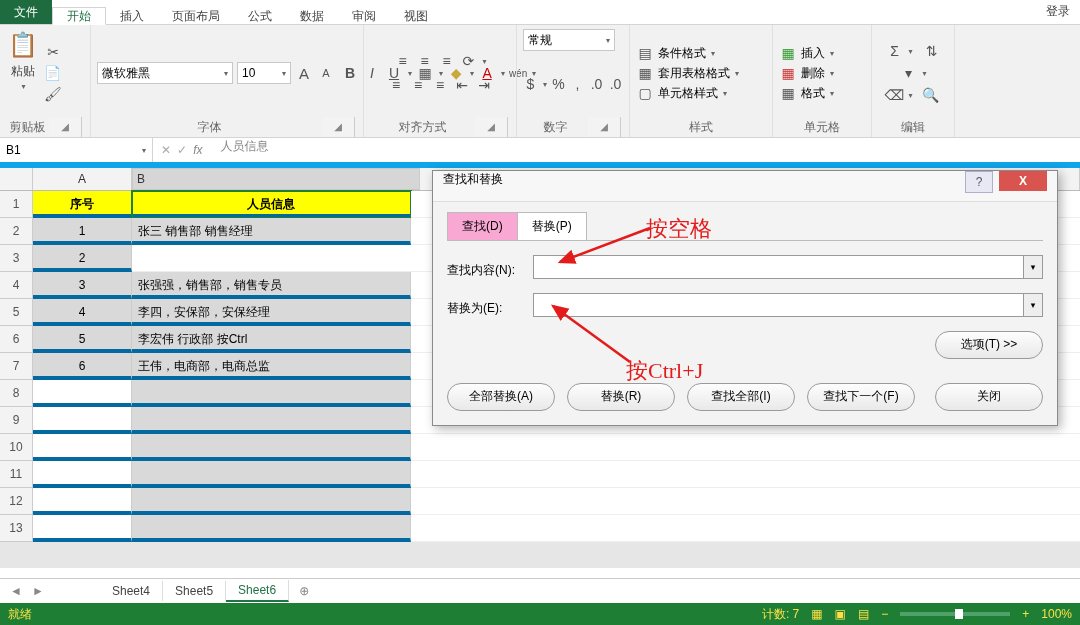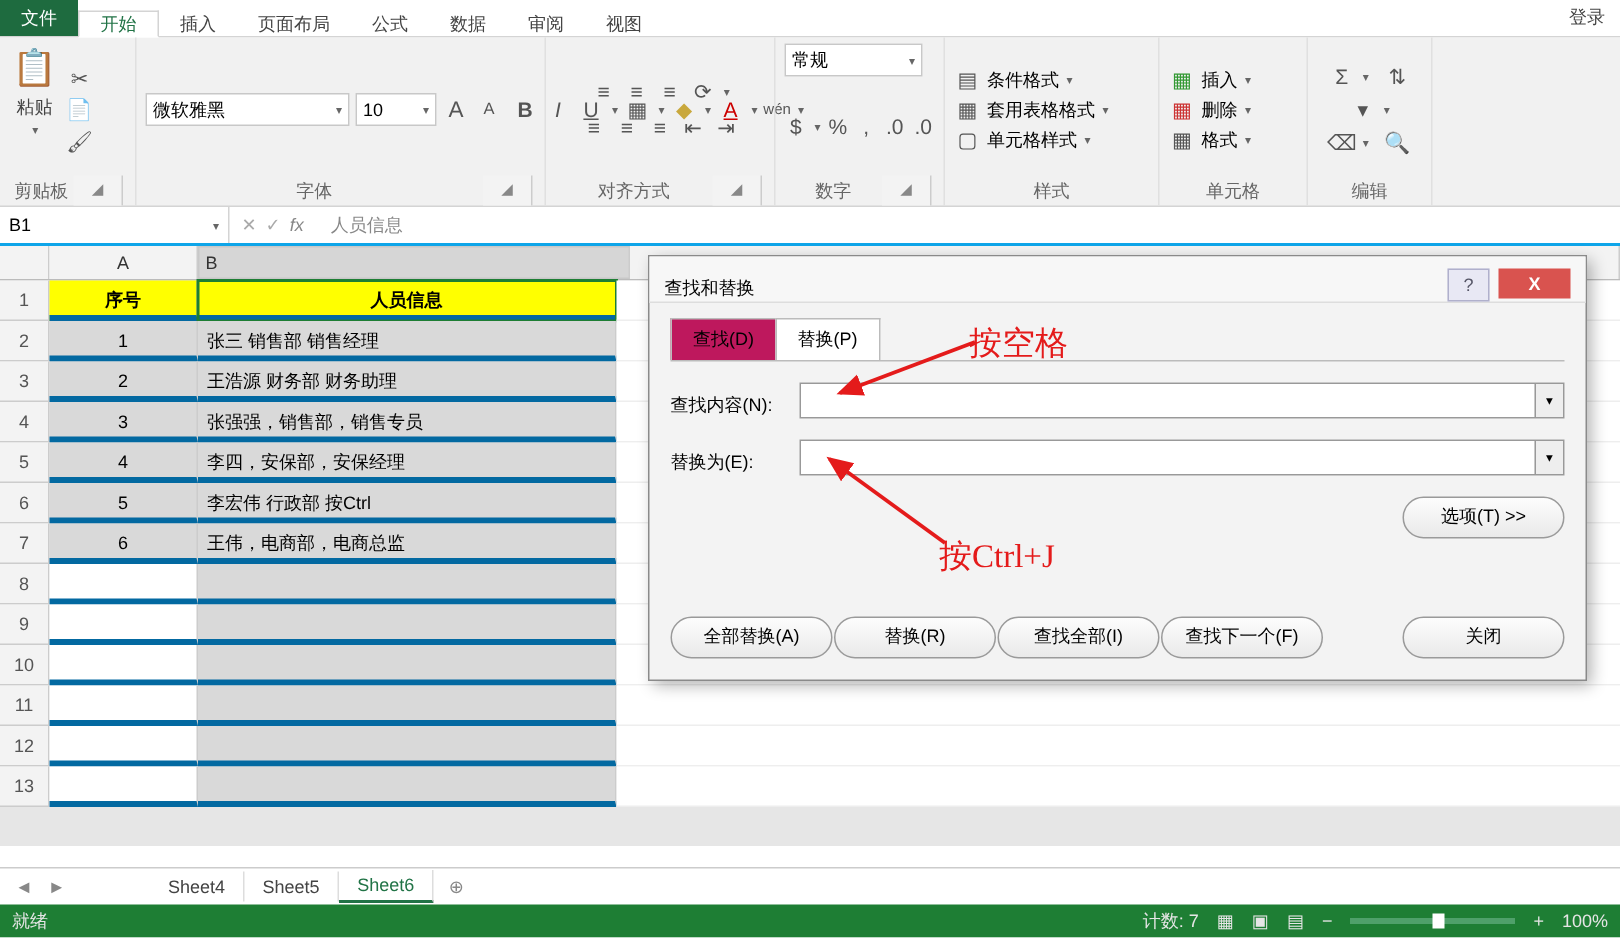--- a/index.html
+++ b/index.html
@@ -17,21 +17,21 @@
 .group-label{text-align:center;color:#666;height:20px;line-height:20px}
 .group-label .corner{float:right;color:#888;font-size:10px;margin-right:2px}
 
 .big-btn{width:34px;display:flex;flex-direction:column;align-items:center;gap:2px;color:#444}
 .vcol{display:flex;flex-direction:column;gap:3px;margin-left:4px;justify-content:center}
 .hrow{display:flex;gap:4px;align-items:center}
 .ico{display:inline-flex;width:18px;height:18px;align-items:center;justify-content:center;font-size:14px;color:#555}
 .dd{font-size:8px;color:#666;margin-left:1px}
 .sel{background:#fff;border:1px solid #c8c8c8;padding:1px 4px;height:18px;display:flex;align-items:center;justify-content:space-between}
 
-.namebox-row{height:24px;border-bottom:2px solid #0ea5e9;display:flex;align-items:center}
+.namebox-row{height:24px;border-bottom:6px solid #0ea5e9;display:flex;}
 .namebox{width:140px;border-right:1px solid #d4d4d4;padding:0 6px;display:flex;align-items:center;height:24px;justify-content:space-between}
 .fx-btns{display:flex;align-items:center;gap:6px;padding:0 8px;color:#aaa}
 .fx{font-style:italic;color:#888}
 .fbar-text{padding-left:10px;color:#888}
 
 .sheet-area{position:relative;height:400px;background:#e6e6e6}
 .col-headers{display:flex;height:22px;background:#f3f3f3;border-bottom:1px solid #bbb}
 .corner{width:32px;border-right:1px solid #ccc;background:#f3f3f3}
 .ch{border-right:1px solid #ccc;text-align:center;line-height:22px;color:#333;background:#f3f3f3}
 .ch.sel{background:#d6d6d6}
@@ -46,39 +46,39 @@
 .hdr .cell{background:#ffff00;font-weight:bold;text-align:center}
 .cBlank{flex:1;background:#fff;border-right:none;border-bottom:1px solid #eee}
 .sel-border{outline:2px solid #1e7e34;outline-offset:-1px}
 
 .sheettabs{position:absolute;bottom:22px;left:0;right:0;height:24px;background:#fff;display:flex;align-items:center;border-top:1px solid #ccc}
 .nav-arrows{width:90px;display:flex;gap:10px;padding-left:10px;color:#888}
 .stab{padding:3px 12px;border-right:1px solid #ddd;color:#444}
 .stab.active{background:#fff;border-bottom:2px solid #217346;color:#217346}
 .addsheet{padding:3px 10px;color:#888}
 
-.statusbar{position:absolute;bottom:0;left:0;right:0;height:22px;background:#1e7e34;color:#e5e5e5;display:flex;align-items:center;padding:0 8px}
+.statusbar{position:absolute;bottom:0;left:0;right:0;height:22px;background:#1e7e34;color:#fde047;display:flex;align-items:center;padding:0 8px}
 .statusbar .right{margin-left:auto;display:flex;align-items:center;gap:12px}
 .zoom-track{width:110px;height:4px;background:#4fa06a;position:relative}
 .zoom-thumb{position:absolute;left:50%;top:-3px;width:8px;height:10px;background:#fff}
 
 .dialog{position:absolute;left:432px;top:170px;width:624px;background:#f3f3f3;border:1px solid #8a8a8a;box-shadow:3px 3px 10px rgba(0,0,0,.3)}
-.dlg-title{height:30px;display:flex;align-items:flex-end;padding:0 10px;background:#f7f7f7;border-bottom:1px solid #ddd}
+.dlg-title{height:30px;display:flex;align-items:flex-start;padding:0 10px;background:#f7f7f7;border-bottom:1px solid #ddd}
 .dlg-title-buttons{margin-left:auto;display:flex;gap:6px}
 .help-btn{width:26px;height:20px;background:#e8e8f4;border:1px solid #b0b0cc;text-align:center;line-height:20px;color:#556}
 .close-btn{width:48px;height:20px;background:#d9534f;color:#fff;text-align:center;line-height:20px;font-weight:bold}
 .dlg-body{padding:10px 14px 14px}
 .dlg-tabs{height:28px;display:flex;border-bottom:1px solid #bbb}
-.dlg-tab{padding:5px 14px;border:1px solid #bbb;border-bottom:none;background:#be185d;margin-right:-1px}
+.dlg-tab{padding:5px 14px;border:1px solid #bbb;border-bottom:none;background:#f9a8d4;margin-right:-1px}
 .dlg-tab.active{background:#fff}
 .form-row{display:flex;align-items:flex-end;margin:14px 0}
 .form-row label{width:86px}
 .combo{flex:1;height:22px;background:#fff;border:1px solid #999;position:relative}
 .combo .arrow{position:absolute;right:0;top:0;width:18px;height:22px;background:#eee;border-left:1px solid #999;text-align:center;line-height:22px;font-size:9px}
-.dlg-buttons{display:flex;gap:1px;justify-content:flex-start;margin-top:52px}
+.dlg-buttons{display:flex;gap:12px;justify-content:flex-start;margin-top:24px}
 .btn{min-width:86px;height:26px;background:linear-gradient(#fdfdfd,#e9e9e9);border:1px solid #9a9a9a;border-radius:14px;text-align:center;line-height:24px;padding:0 10px}
 .opt-btn-row{display:flex;justify-content:flex-end;margin-top:4px}
 
 .anno{position:absolute;color:#e41b1b;font-size:22px;font-family:"KaiTi","楷体",serif;pointer-events:none}
 .arrow-svg{position:absolute;pointer-events:none}
 </style>
 </head>
 <body>
 
 <div class="app">
@@ -274,21 +274,20 @@
         </div>
         <div class="row data">
           <div class="rh">2</div>
           <div class="cell cA">1</div>
           <div class="cell cB">张三 销售部 销售经理</div>
           <div class="cBlank"></div>
         </div>
         <div class="row data">
           <div class="rh">3</div>
           <div class="cell cA">2</div>
-          <div class="cell cB">王浩源 财务部 财务助理</div>
           <div class="cBlank"></div>
         </div>
         <div class="row data">
           <div class="rh">4</div>
           <div class="cell cA">3</div>
           <div class="cell cB">张强强，销售部，销售专员</div>
           <div class="cBlank"></div>
         </div>
         <div class="row data">
           <div class="rh">5</div>

